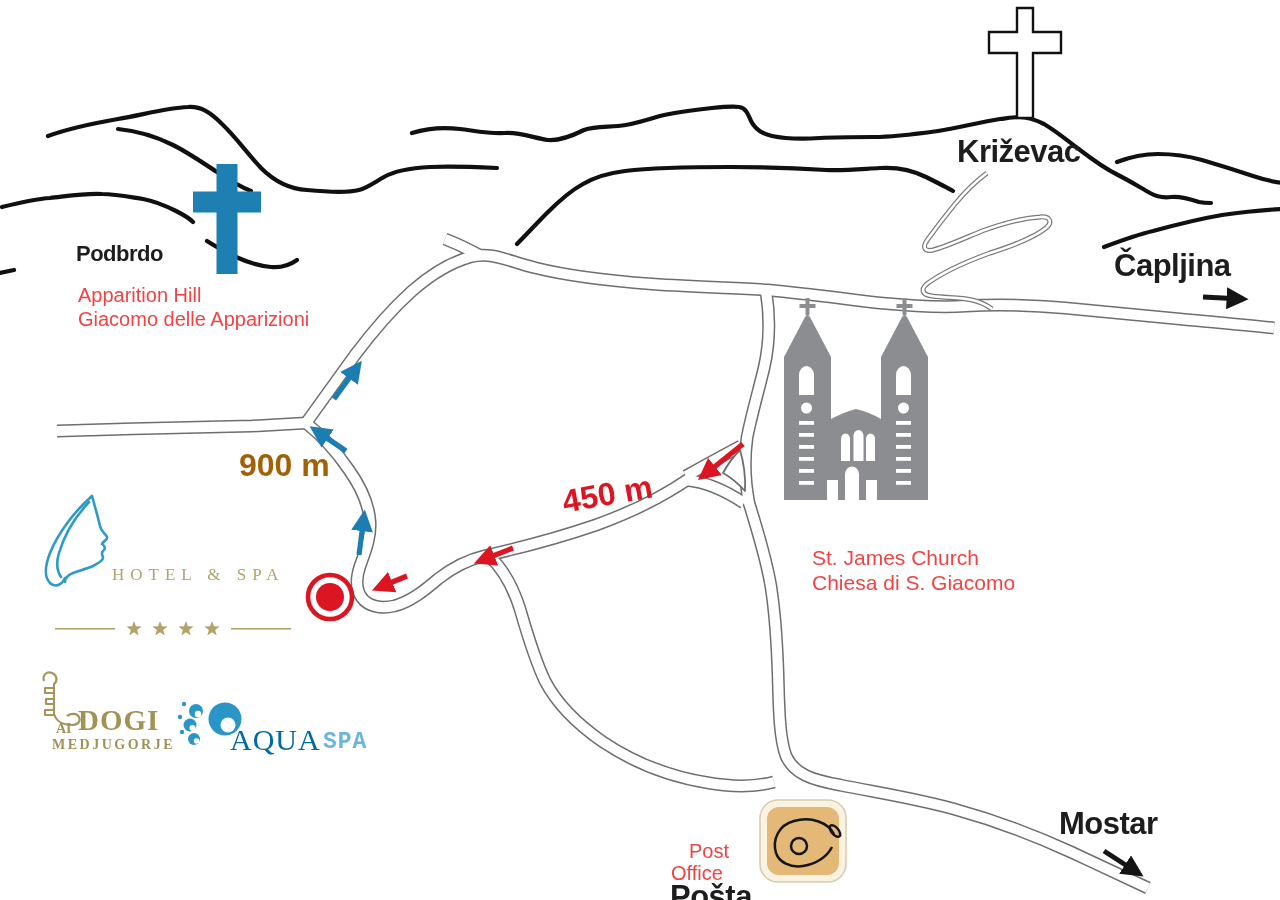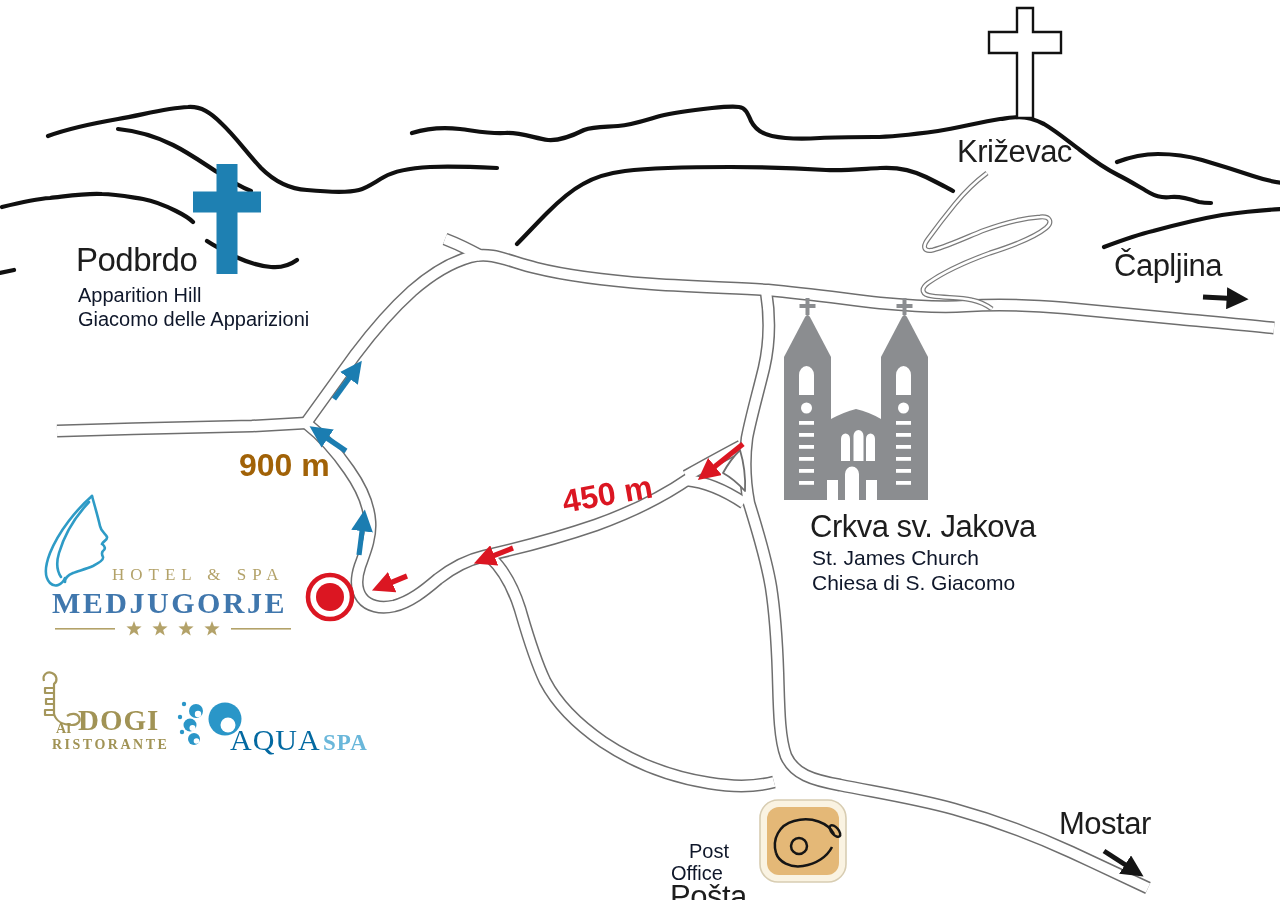--- a/index.html
+++ b/index.html
@@ -1,31 +1,31 @@
 <!DOCTYPE html>
 <html><head>
 <meta charset="utf-8">
 <style>
   html,body{margin:0;padding:0;background:#ffffff;}
   #stage{position:relative;width:1280px;height:900px;background:#ffffff;overflow:hidden;
          font-family:"Liberation Sans",sans-serif;}
   #map-svg{position:absolute;left:0;top:0;}
   .lbl{position:absolute;white-space:nowrap;color:#1d1d1d;line-height:1;}
-  .title{font-size:31px;font-weight:normal;letter-spacing:-0.5px;}
-  .sub{font-size:20px;font-weight:normal;color:#0f172a;}
+  .title{font-size:31px;font-weight:bold;letter-spacing:-0.5px;}
+  .sub{font-size:20px;font-weight:normal;color:#ef4444;}
   .dist{font-size:32px;font-weight:bold;}
   .blue{color:#a16207;}
   .red{color:#db1622;}
   .hotel-tagline{font-size:17px;letter-spacing:6px;color:#b3a269;font-family:"Liberation Serif",serif;}
   .hotel-name{font-size:30px;letter-spacing:2.5px;color:#4077ad;font-family:"Liberation Serif",serif;font-weight:bold;}
   .dogi-prefix{font-size:14px;color:#a19355;font-family:"Liberation Serif",serif;font-weight:bold;}
   .dogi-name{font-size:29px;color:#a19355;font-family:"Liberation Serif",serif;font-weight:bold;letter-spacing:1px;}
   .dogi-sub{font-size:14px;letter-spacing:2.5px;color:#a19355;font-family:"Liberation Serif",serif;font-weight:bold;}
   .aqua-name{font-size:30px;color:#0369a1;font-family:"Liberation Serif",serif;font-weight:normal;letter-spacing:1px;}
-  .aqua-type{font-size:23px;color:#6ab7da;font-family:Liberation Serif, serif;font-weight:bold;letter-spacing:1px;}
+  .aqua-type{font-size:23px;color:#6ab7da;font-family:Liberation Mono, monospace;font-weight:bold;letter-spacing:1px;}
 </style>
 </head>
 <body>
 
 <div id="stage">
 
 <svg id="map-svg" width="1280" height="900" viewBox="0 0 1280 900">
   <defs>
     <marker id="ah-blue" markerWidth="4.2" markerHeight="4.2" refX="7" refY="5" orient="auto" viewBox="0 0 10 10">
       <path d="M0,0 L10,5 L0,10 Z" fill="#1b7db1"></path>
@@ -183,43 +183,41 @@
     <rect x="767" y="807" width="72" height="68" rx="12" fill="#e4b877"></rect>
     <g fill="none" stroke="#151515" stroke-width="2.5">
       <circle cx="799" cy="846" r="8"></circle>
       <path d="M 776,853 C 772,839 779,825 794,821 C 812,816 828,823 834,834"></path>
       <path d="M 776,853 C 779,862 790,868 803,866 C 816,864 827,857 832,847"></path>
       <ellipse cx="835" cy="831" rx="3.5" ry="7" transform="rotate(-40 835 831)"></ellipse>
     </g>
   </g>
 </svg>
 
-  <div class="lbl title" style="left:76px;top:243px;font-size:33px;">Podbrdo</div>
+  <div class="lbl title" style="left:76px;top:243px;font-size:22px;">Podbrdo</div>
   <div class="lbl sub" style="left:78px;top:285px;">Apparition Hill</div>
   <div class="lbl sub" style="left:78px;top:309px;">Giacomo delle Apparizioni</div>
 
   <div class="lbl title" style="left:957px;top:136px;">Križevac</div>
   <div class="lbl title" style="left:1114px;top:250px;">Čapljina</div>
 
-  <div class="lbl title" style="left:810px;top:511px;">Crkva sv. Jakova</div>
   <div class="lbl sub" style="left:812px;top:547px;font-size:21px;">St. James Church</div>
   <div class="lbl sub" style="left:812px;top:572px;font-size:21px;">Chiesa di S. Giacomo</div>
 
   <div class="lbl title" style="left:670px;top:841px;margin-top:40px;">Pošta</div>
   <div class="lbl sub" style="left:689px;top:841px;">Post</div>
   <div class="lbl sub" style="left:671px;top:863px;">Office</div>
 
   <div class="lbl title" style="left:1059px;top:808px;">Mostar</div>
 
   <div class="lbl dist blue" style="left:239px;top:449px;">900 m</div>
   <div class="lbl dist red" style="left:562px;top:478px;transform:rotate(-10deg);">450 m</div>
 
   <div class="lbl hotel-tagline" style="left:112px;top:566px;">HOTEL &amp; SPA</div>
-  <div class="lbl hotel-name" style="left:52px;top:588px;">MEDJUGORJE</div>
 
   <div class="lbl dogi-prefix" style="left:56px;top:722px;">AI</div>
   <div class="lbl dogi-name" style="left:78px;top:706px;">DOGI</div>
-  <div class="lbl dogi-sub" style="left:52px;top:738px;">RISTORANTE</div>
+  <div class="lbl dogi-sub" style="left:52px;top:738px;">MEDJUGORJE</div>
 
   <div class="lbl aqua-name" style="left:230px;top:725px;">AQUA</div>
   <div class="lbl aqua-type" style="left:323px;top:731px;">SPA</div>
 
 </div>
 
 </body></html>

